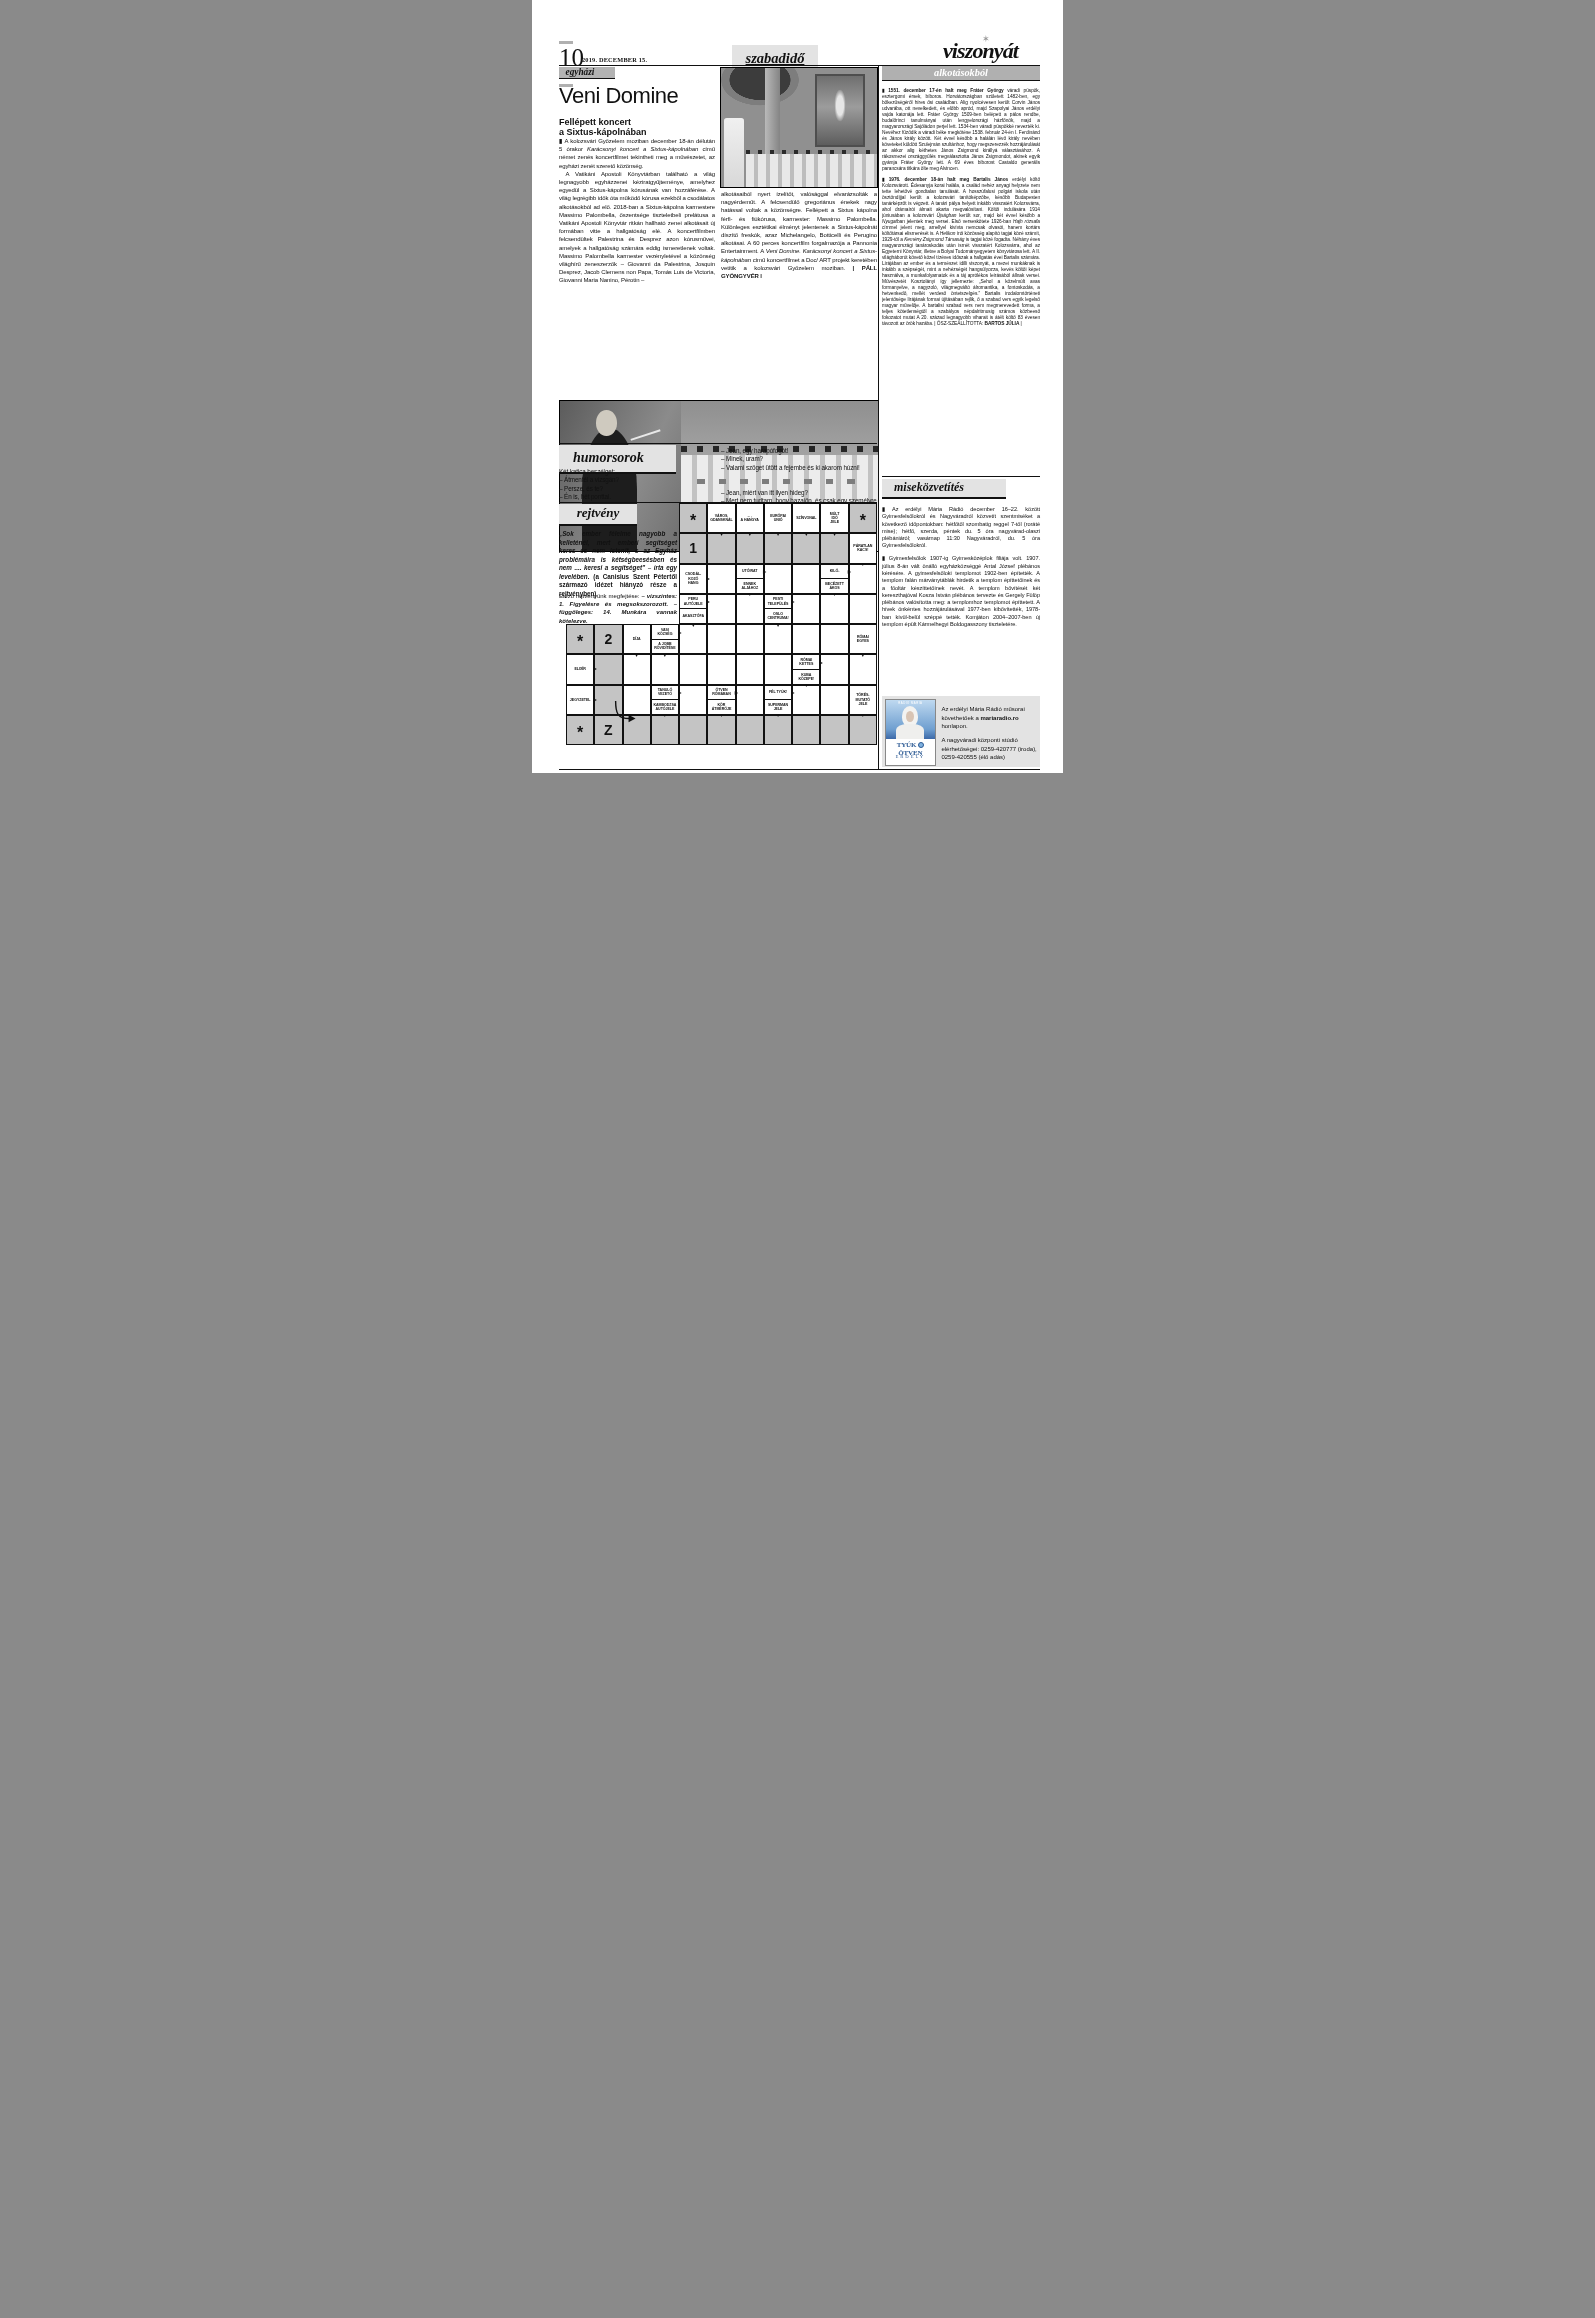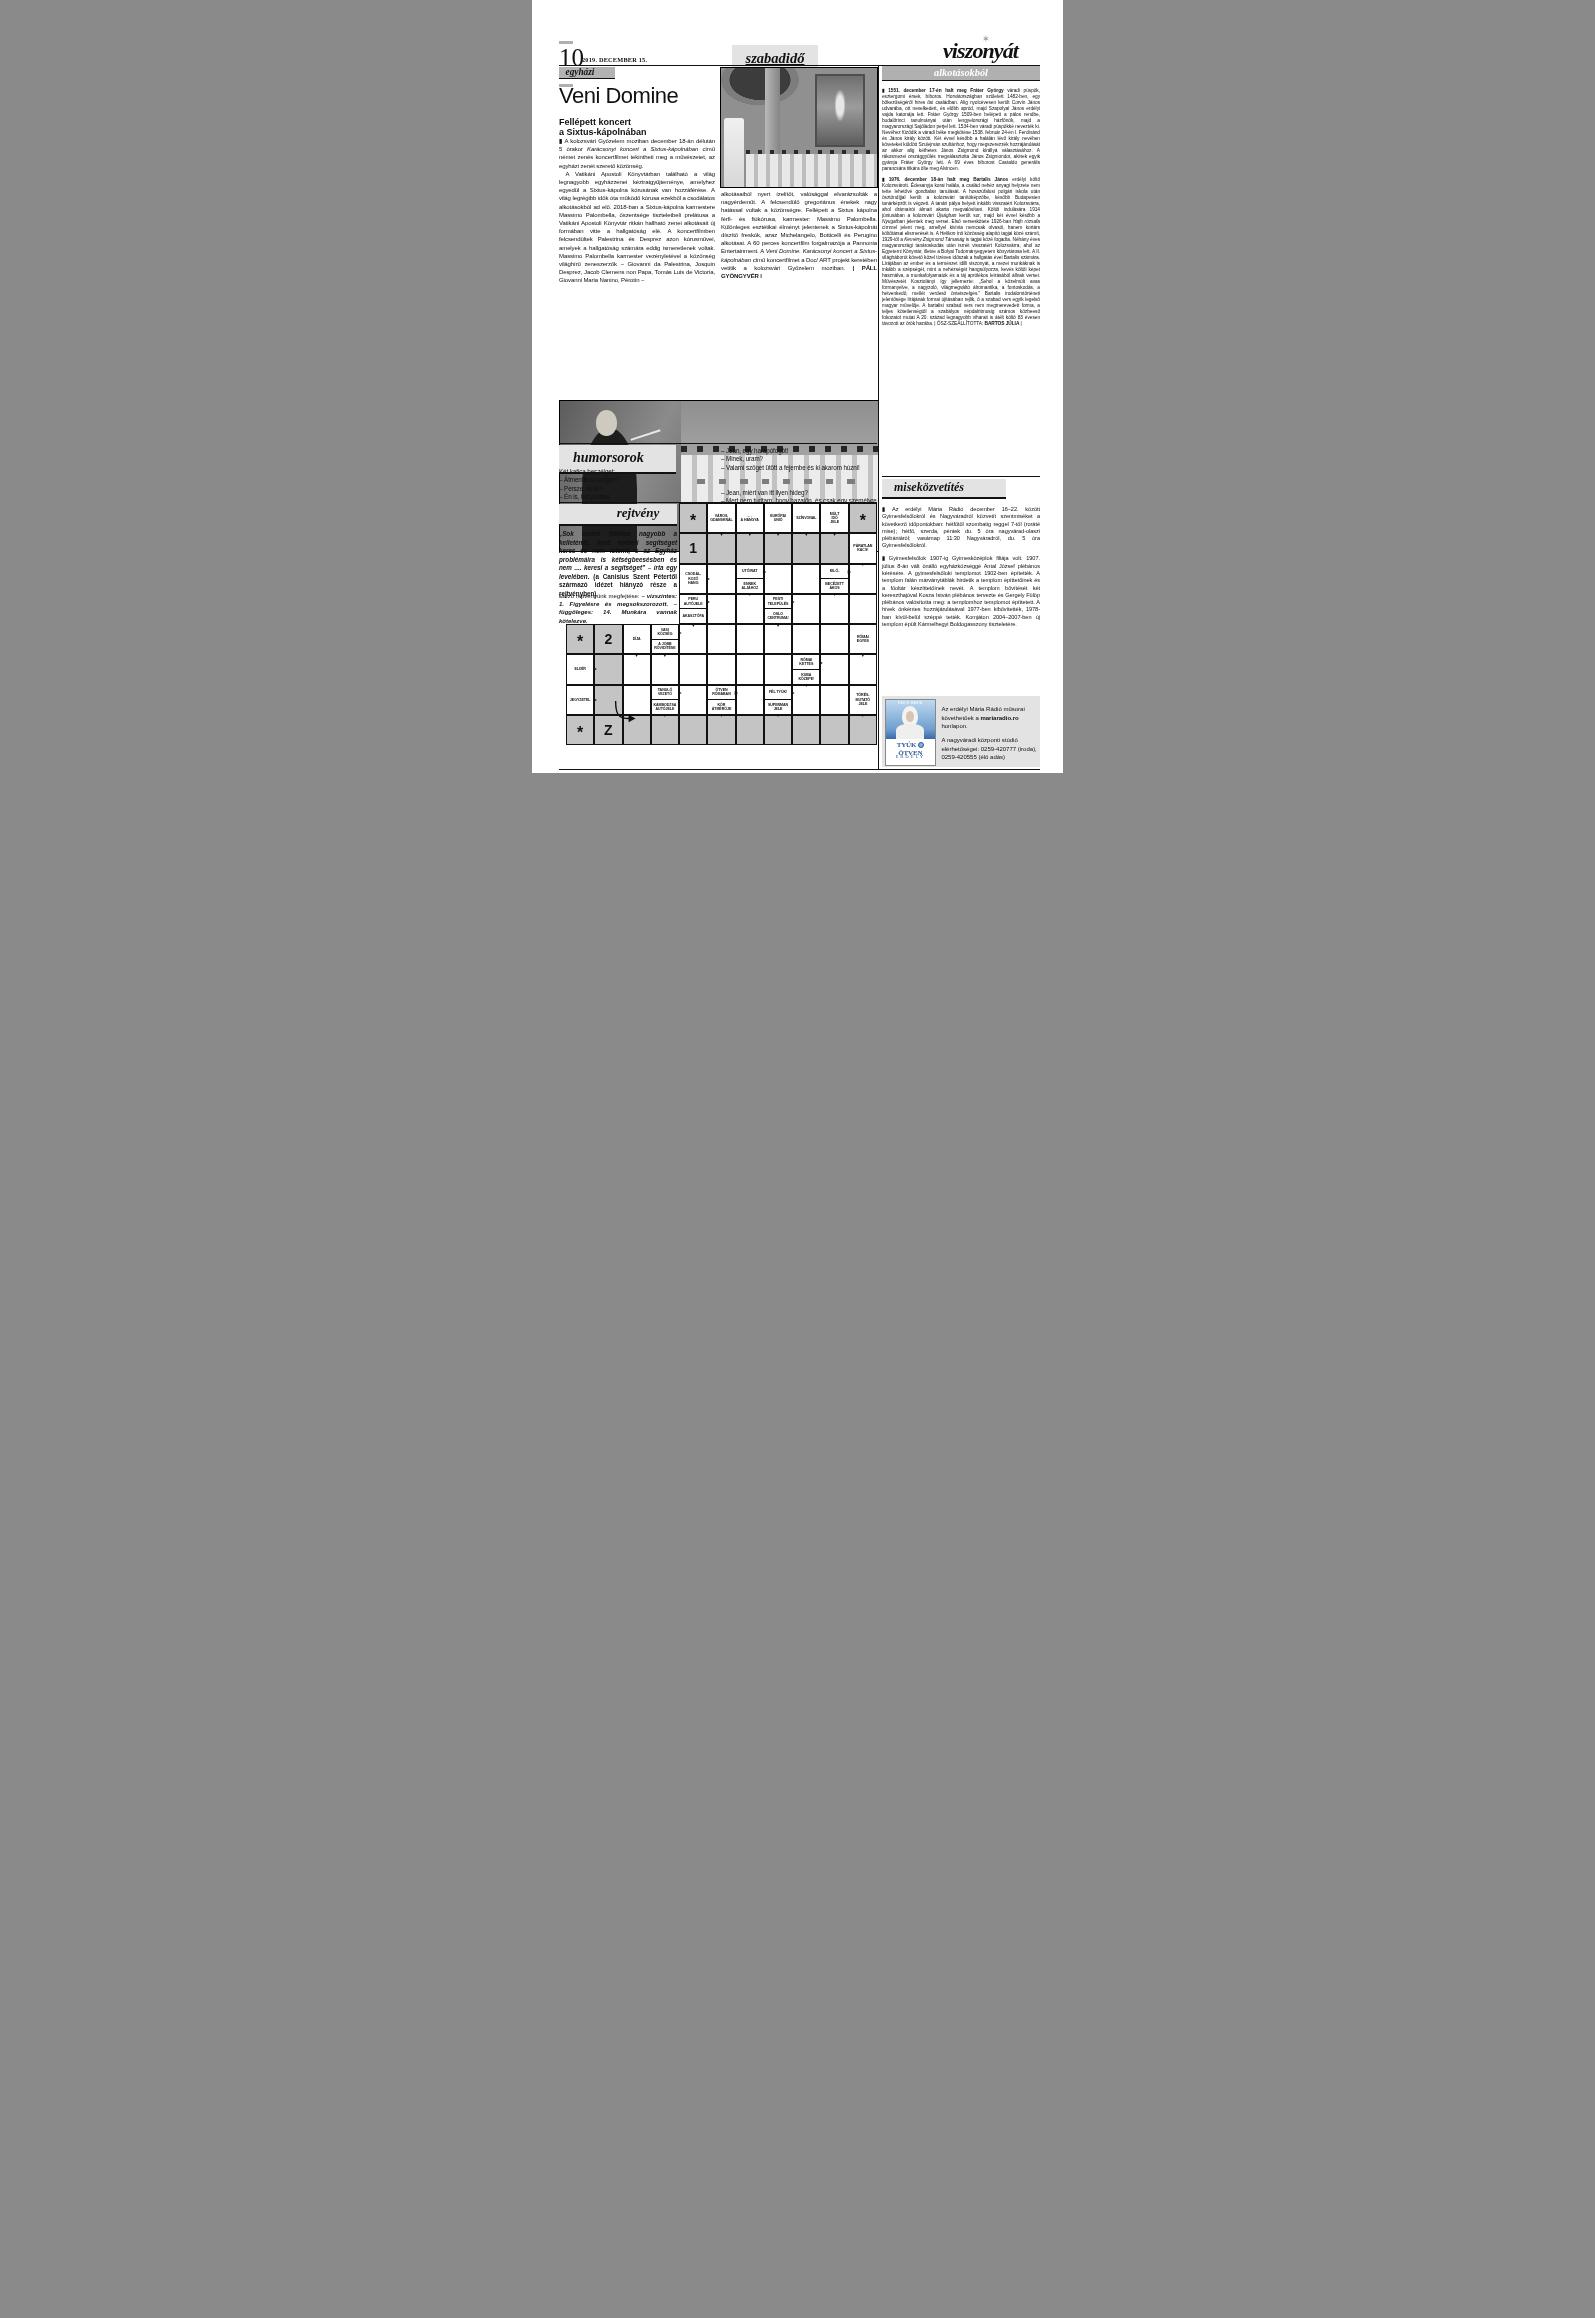--- a/index.html
+++ b/index.html
@@ -15,21 +15,21 @@
   
   #pageno{font-family:"Liberation Serif",serif;font-size:25px;line-height:1;}
   #pagedate{font-family:"Liberation Serif",serif;font-weight:bold;font-size:6.3px;letter-spacing:0.2px;}
   #secbox{background:#e3e3e3;border-bottom:3.3px solid #111;text-align:center;}
   #secbox .t{font-size:14.5px;line-height:26px;text-decoration:underline;}
   #brand{font-size:22px;letter-spacing:-0.9px;line-height:1;}
   .brand-star{position:absolute;left:39px;top:-7px;font-size:9.3px;color:#9a9a9a;font-style:normal;}
 
   
   .labelbox{background:#b3b3b3;border-bottom:1.9px solid #111;}
-  .lightbox{background:#e3e3e3;border-bottom:2.8px solid #111;padding-left:40px;}
+  .lightbox{background:#e3e3e3;border-bottom:2.8px solid #111;}
 
   
   #headline{font-size:22px;font-weight:normal;letter-spacing:-0.5px;line-height:1;}
   #subtitle{font-size:9px;font-weight:bold;line-height:10.3px;}
   .body-txt{font-size:6px;line-height:8.2px;letter-spacing:-0.1px;}
   .rc-txt{font-size:4.8px;line-height:6px;letter-spacing:-0.05px;}
   #col1-p2{text-indent:6.5px;margin-top:0;}
 
   
   .photo{border:0.5px solid #000;overflow:hidden;position:relative;background:#909090;}

